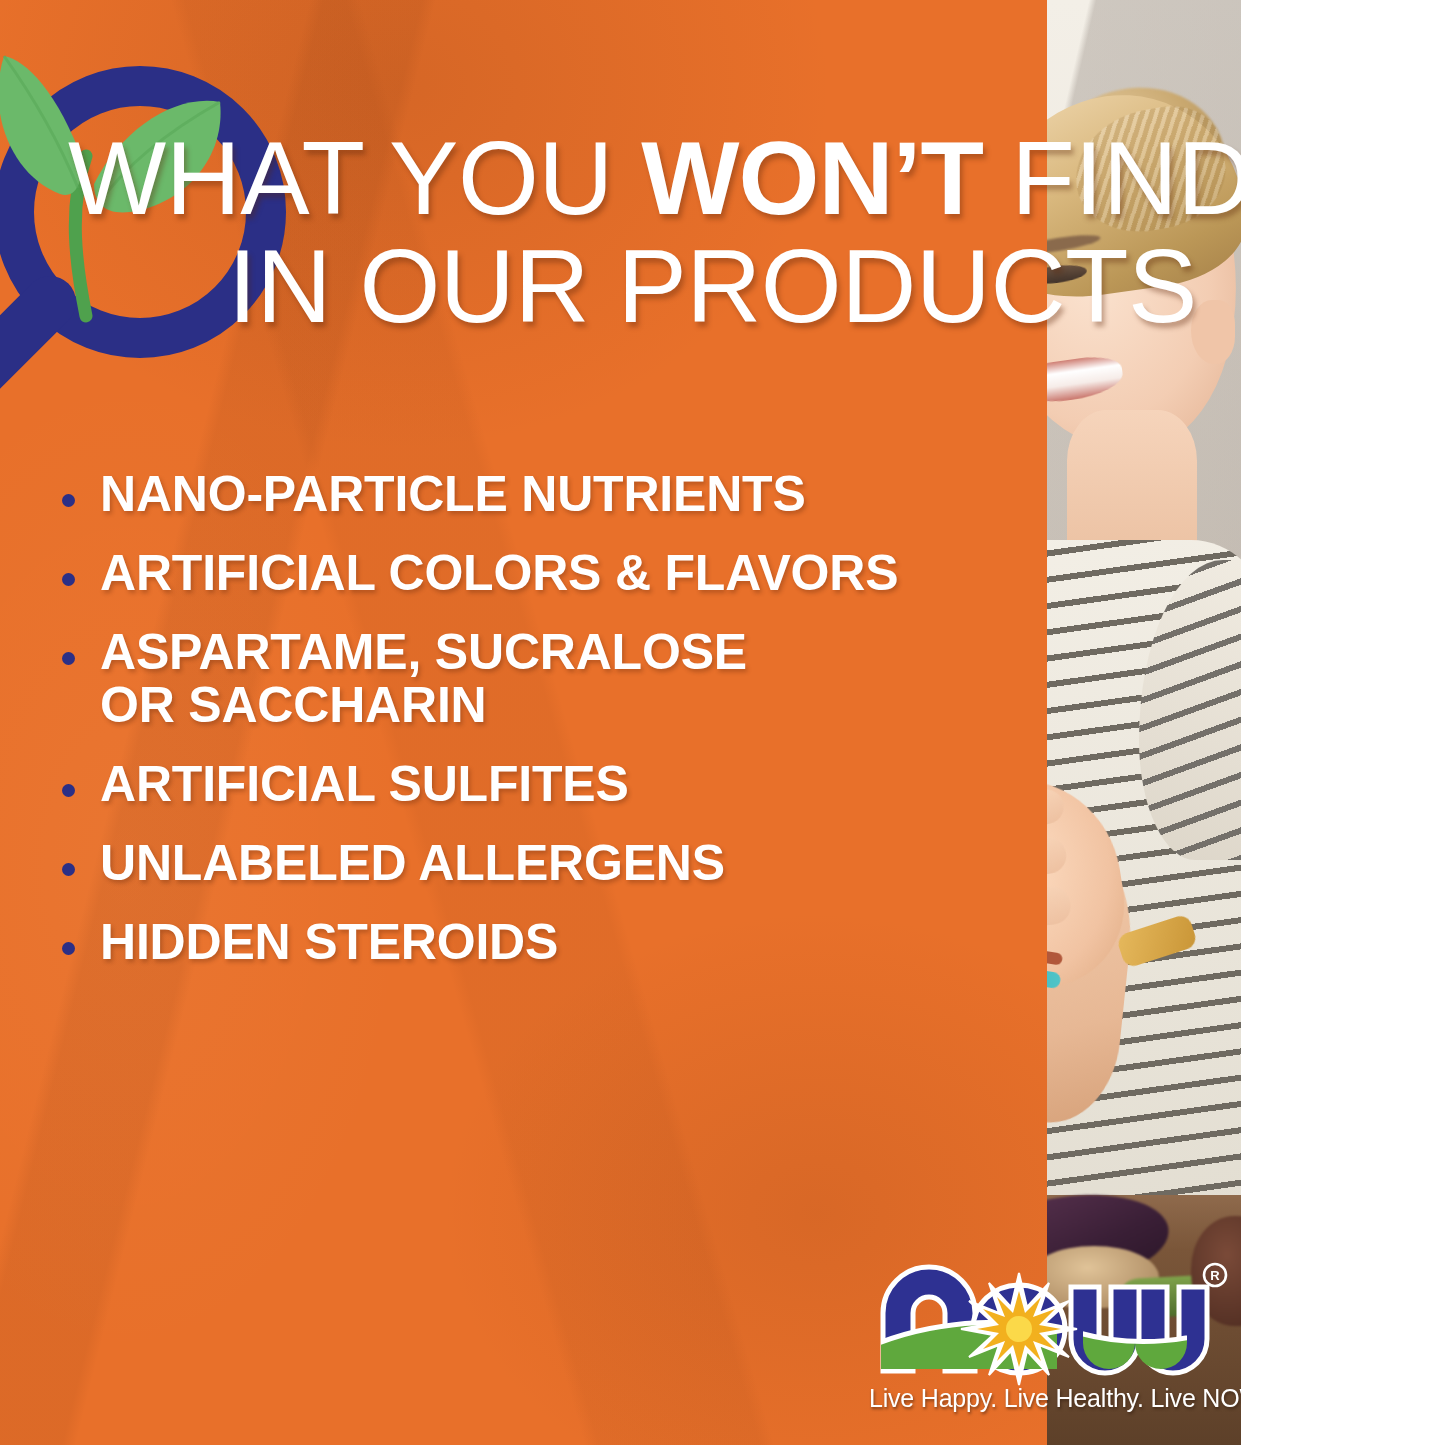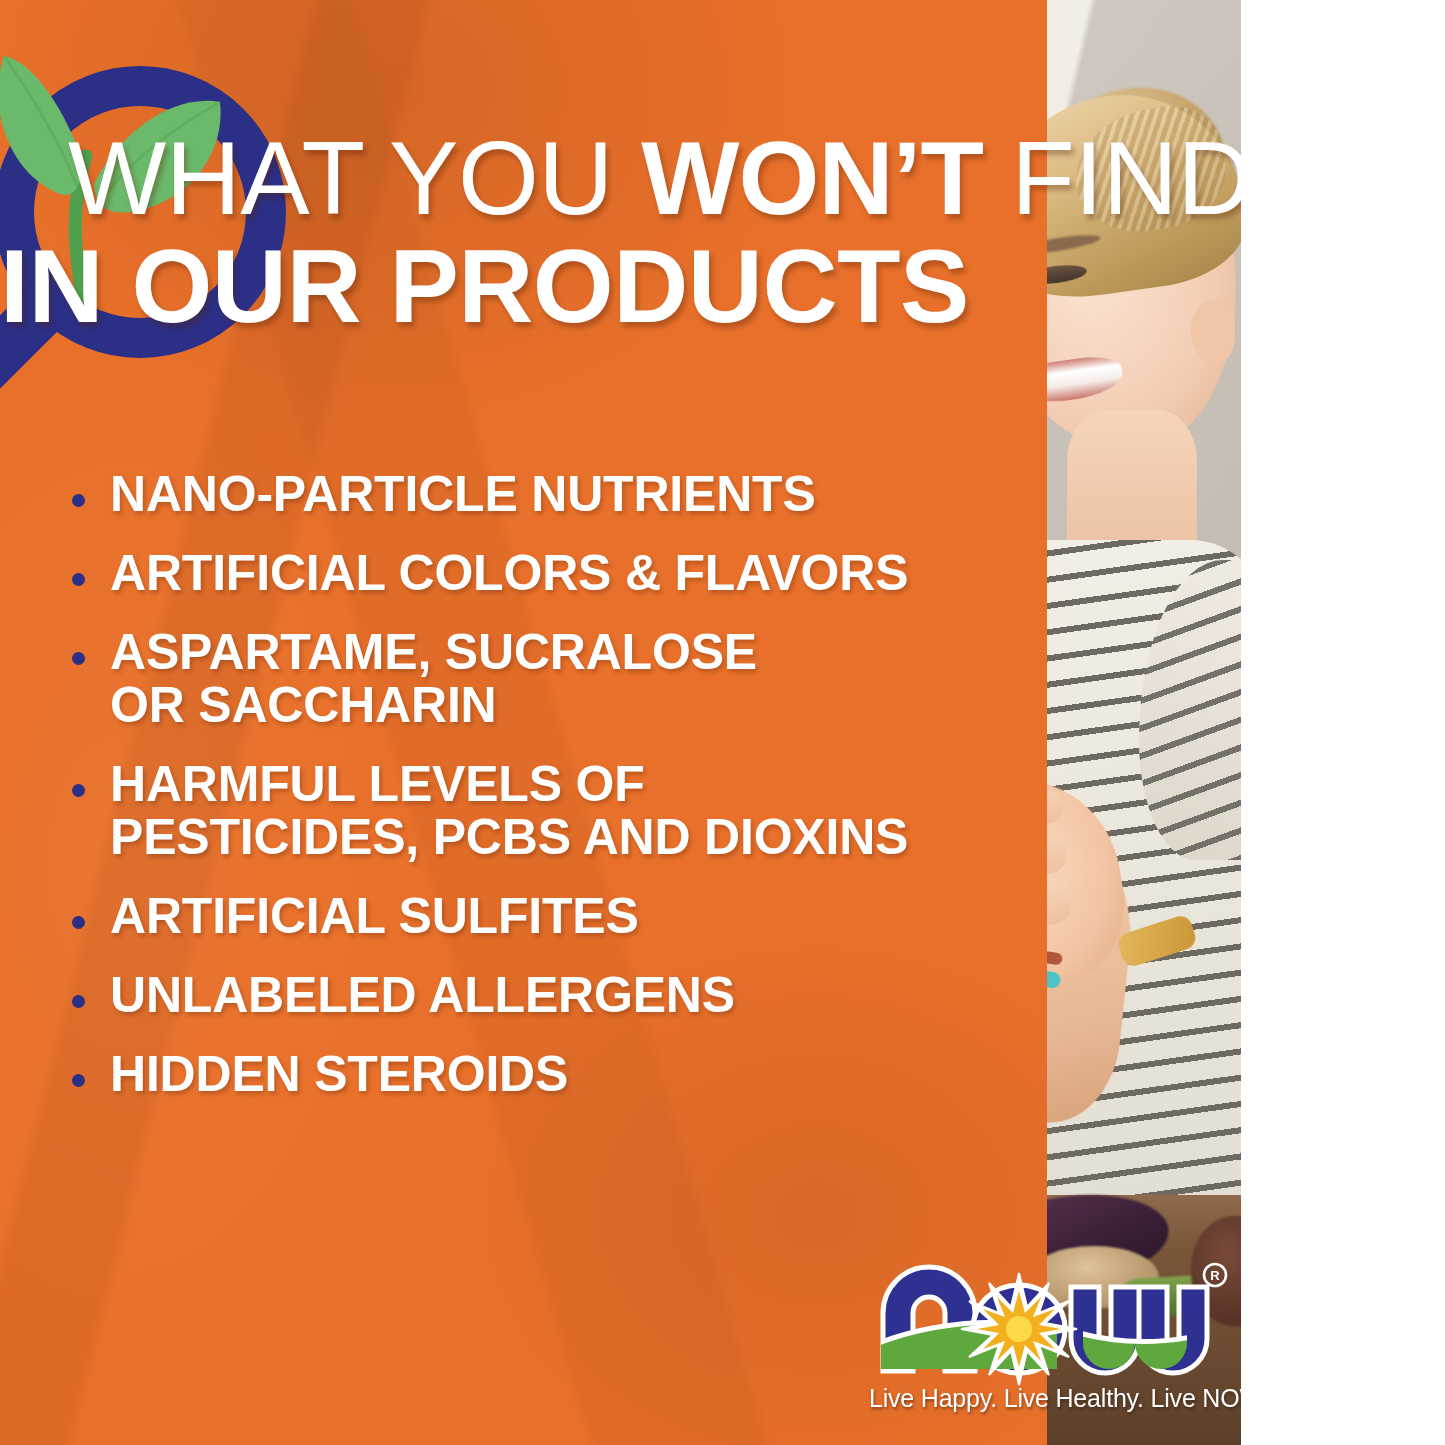--- a/index.html
+++ b/index.html
@@ -194,26 +194,26 @@
   .headline{
     position:absolute;left:0;top:132px;width:1390px;
     color:#ffffff;
     text-align:left;
     line-height:.90;
     letter-spacing:-.5px;
     text-shadow:3px 5px 5px rgba(90,35,8,.35);
     z-index:6;
   }
   .hl-1{font-size:104px;font-weight:normal;padding-left:68px;white-space:nowrap;}
-  .hl-2{font-size:104px;font-weight:bold;white-space:nowrap;margin-top:14px;}
+  .hl-2{font-size:104px;font-weight:normal;padding-left:228px;white-space:nowrap;margin-top:14px;}
   .hl-strong{font-weight:bold;letter-spacing:-1px;}
 
   
   .bullets{
-    position:absolute;left:72px;top:468px;width:980px;z-index:6;
+    position:absolute;left:62px;top:468px;width:980px;z-index:6;
   }
   .bullet{
     display:flex;align-items:flex-start;
     margin-bottom:26px;
   }
   .bdot{
     flex:0 0 auto;width:13px;height:13px;border-radius:50%;
     background:#2b2f86;margin-top:26px;margin-right:25px;
   }
   .btext{
@@ -304,25 +304,20 @@
       <span class="bdot"></span>
       <span class="btext">ARTIFICIAL COLORS &amp; FLAVORS</span>
     </div>
     <div class="bullet">
       <span class="bdot"></span>
       <span class="btext">ASPARTAME, SUCRALOSE
 OR SACCHARIN</span>
     </div>
     <div class="bullet">
       <span class="bdot"></span>
-      <span class="btext">HARMFUL LEVELS OF
-PESTICIDES, PCBS AND DIOXINS</span>
-    </div>
-    <div class="bullet">
-      <span class="bdot"></span>
       <span class="btext">ARTIFICIAL SULFITES</span>
     </div>
     <div class="bullet">
       <span class="bdot"></span>
       <span class="btext">UNLABELED ALLERGENS</span>
     </div>
     <div class="bullet">
       <span class="bdot"></span>
       <span class="btext">HIDDEN STEROIDS</span>
     </div>

